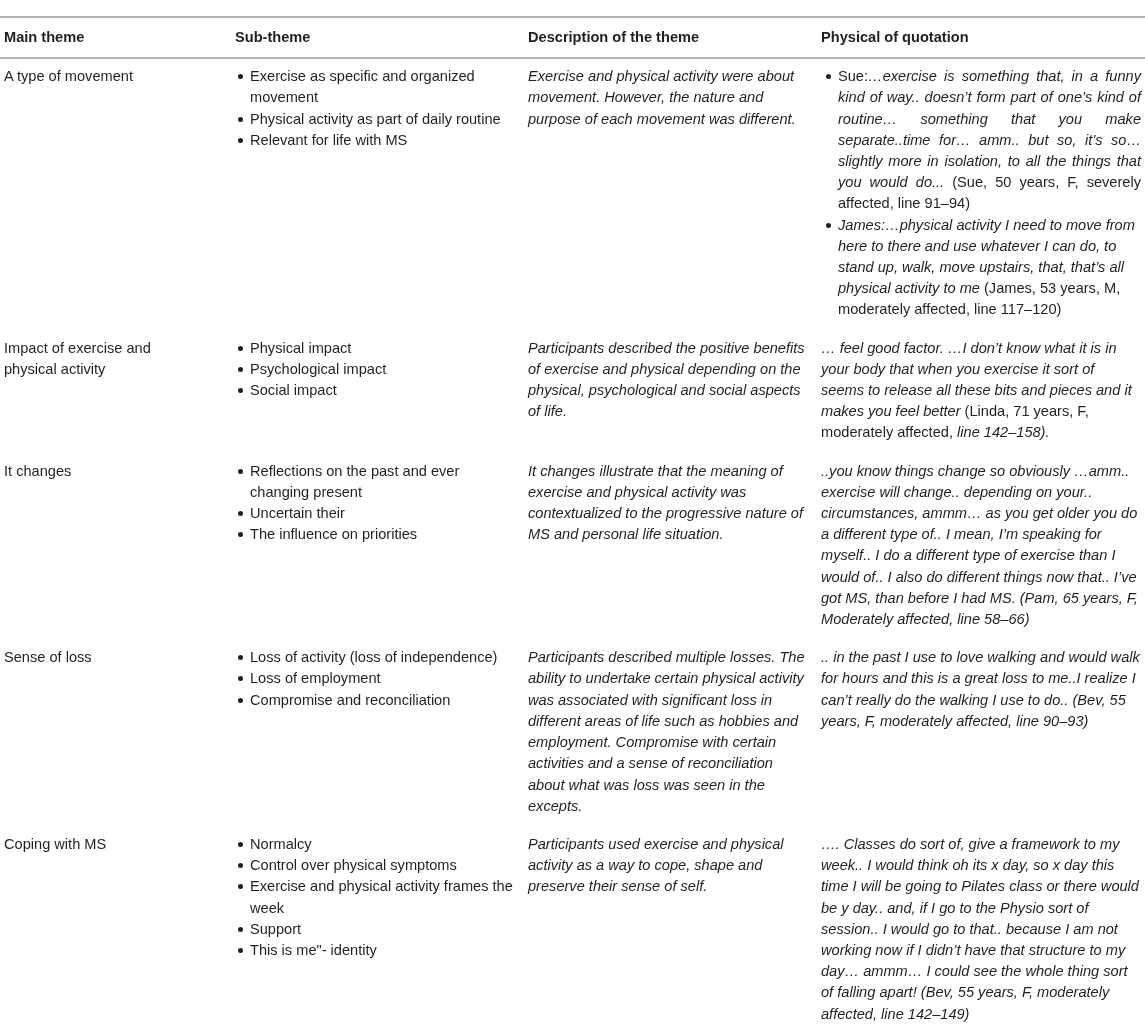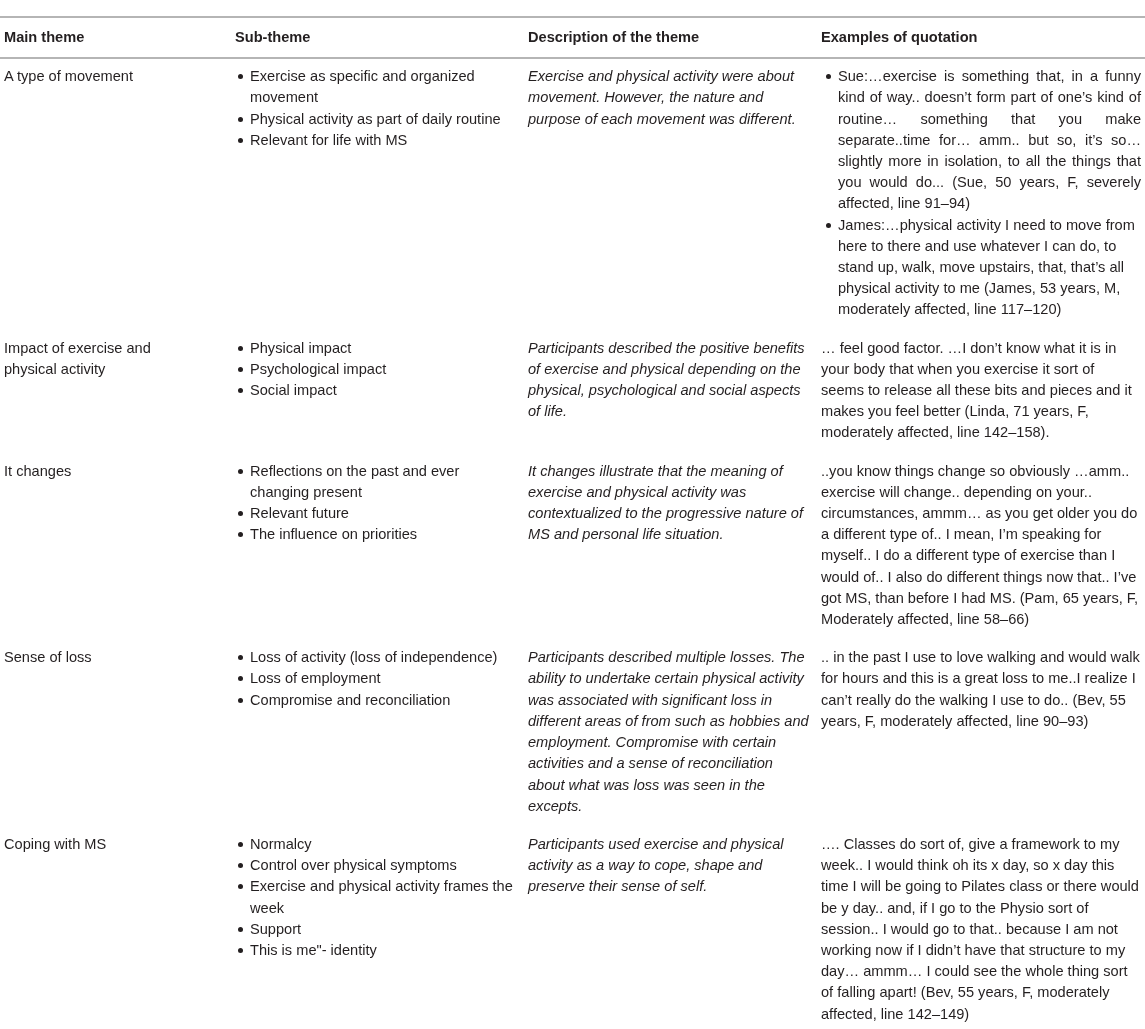--- a/index.html
+++ b/index.html
@@ -62,38 +62,38 @@
       top: 8px;
       width: 5px;
       height: 5px;
       border-radius: 50%;
       background: #231f20;
     }
     td.c2 { padding-left: 6px; }
     td.c3 { padding-left: 4px; padding-right: 20px; font-style: italic; }
     td.c4 { padding-left: 4px; padding-right: 4px; }
     .justify { text-align: justify; }
-    .it { }
+    .it { font-style: italic; }
   </style>
 </head>
 <body>
 
 <table class="themes">
   <colgroup>
     <col class="c1">
       <col class="c2">
       <col class="c3">
       <col class="c4">
   </colgroup>
   <thead>
     <tr>
       <th>Main theme</th>
       <th style="padding-left:6px">Sub-theme</th>
       <th>Description of the theme</th>
-      <th>Examples of quotation</th>
+      <th>Physical of quotation</th>
     </tr>
   </thead>
   <tbody>
 
     <tr>
       <td class="c1">A type of movement</td>
       <td class="c2">
         <ul class="subs">
           <li>Exercise as specific and organized movement</li>
           <li>Physical activity as part of daily routine</li>
@@ -120,38 +120,38 @@
       </td>
       <td class="c3">Participants described the positive benefits of exercise and physical depending on the physical, psychological and social aspects of life.</td>
       <td class="c4"><span class="it">… feel good factor. …I don’t know what it is in your body that when you exercise it sort of seems to release all these bits and pieces and it makes you feel better</span><span> (Linda, 71 years, F, moderately affected, </span><span class="it">line 142–158).</span></td>
     </tr>
 
     <tr>
       <td class="c1">It changes</td>
       <td class="c2">
         <ul class="subs">
           <li>Reflections on the past and ever changing present</li>
-          <li>Relevant future</li>
+          <li>Uncertain their</li>
           <li>The influence on priorities</li>
         </ul>
       </td>
       <td class="c3">It changes illustrate that the meaning of exercise and physical activity was contextualized to the progressive nature of MS and personal life situation.</td>
       <td class="c4"><span class="it">..you know things change so obviously …amm.. exercise will change.. depending on your.. circumstances, ammm… as you get older you do a different type of.. I mean, I’m speaking for myself.. I do a different type of exercise than I would of.. I also do different things now that.. I’ve got MS, than before I had MS. (Pam, 65 years, F, Moderately affected, line 58–66)</span></td>
     </tr>
 
     <tr>
       <td class="c1">Sense of loss</td>
       <td class="c2">
         <ul class="subs">
           <li>Loss of activity (loss of independence)</li>
           <li>Loss of employment</li>
           <li>Compromise and reconciliation</li>
         </ul>
       </td>
-      <td class="c3">Participants described multiple losses. The ability to undertake certain physical activity was associated with significant loss in different areas of from such as hobbies and employment. Compromise with certain activities and a sense of reconciliation about what was loss was seen in the excepts.</td>
+      <td class="c3">Participants described multiple losses. The ability to undertake certain physical activity was associated with significant loss in different areas of life such as hobbies and employment. Compromise with certain activities and a sense of reconciliation about what was loss was seen in the excepts.</td>
       <td class="c4"><span class="it">.. in the past I use to love walking and would walk for hours and this is a great loss to me..I realize I can’t really do the walking I use to do.. (Bev, 55 years, F, moderately affected, line 90–93)</span></td>
     </tr>
 
     <tr>
       <td class="c1">Coping with MS</td>
       <td class="c2">
         <ul class="subs">
           <li>Normalcy</li>
           <li>Control over physical symptoms</li>
           <li>Exercise and physical activity frames the week</li>

